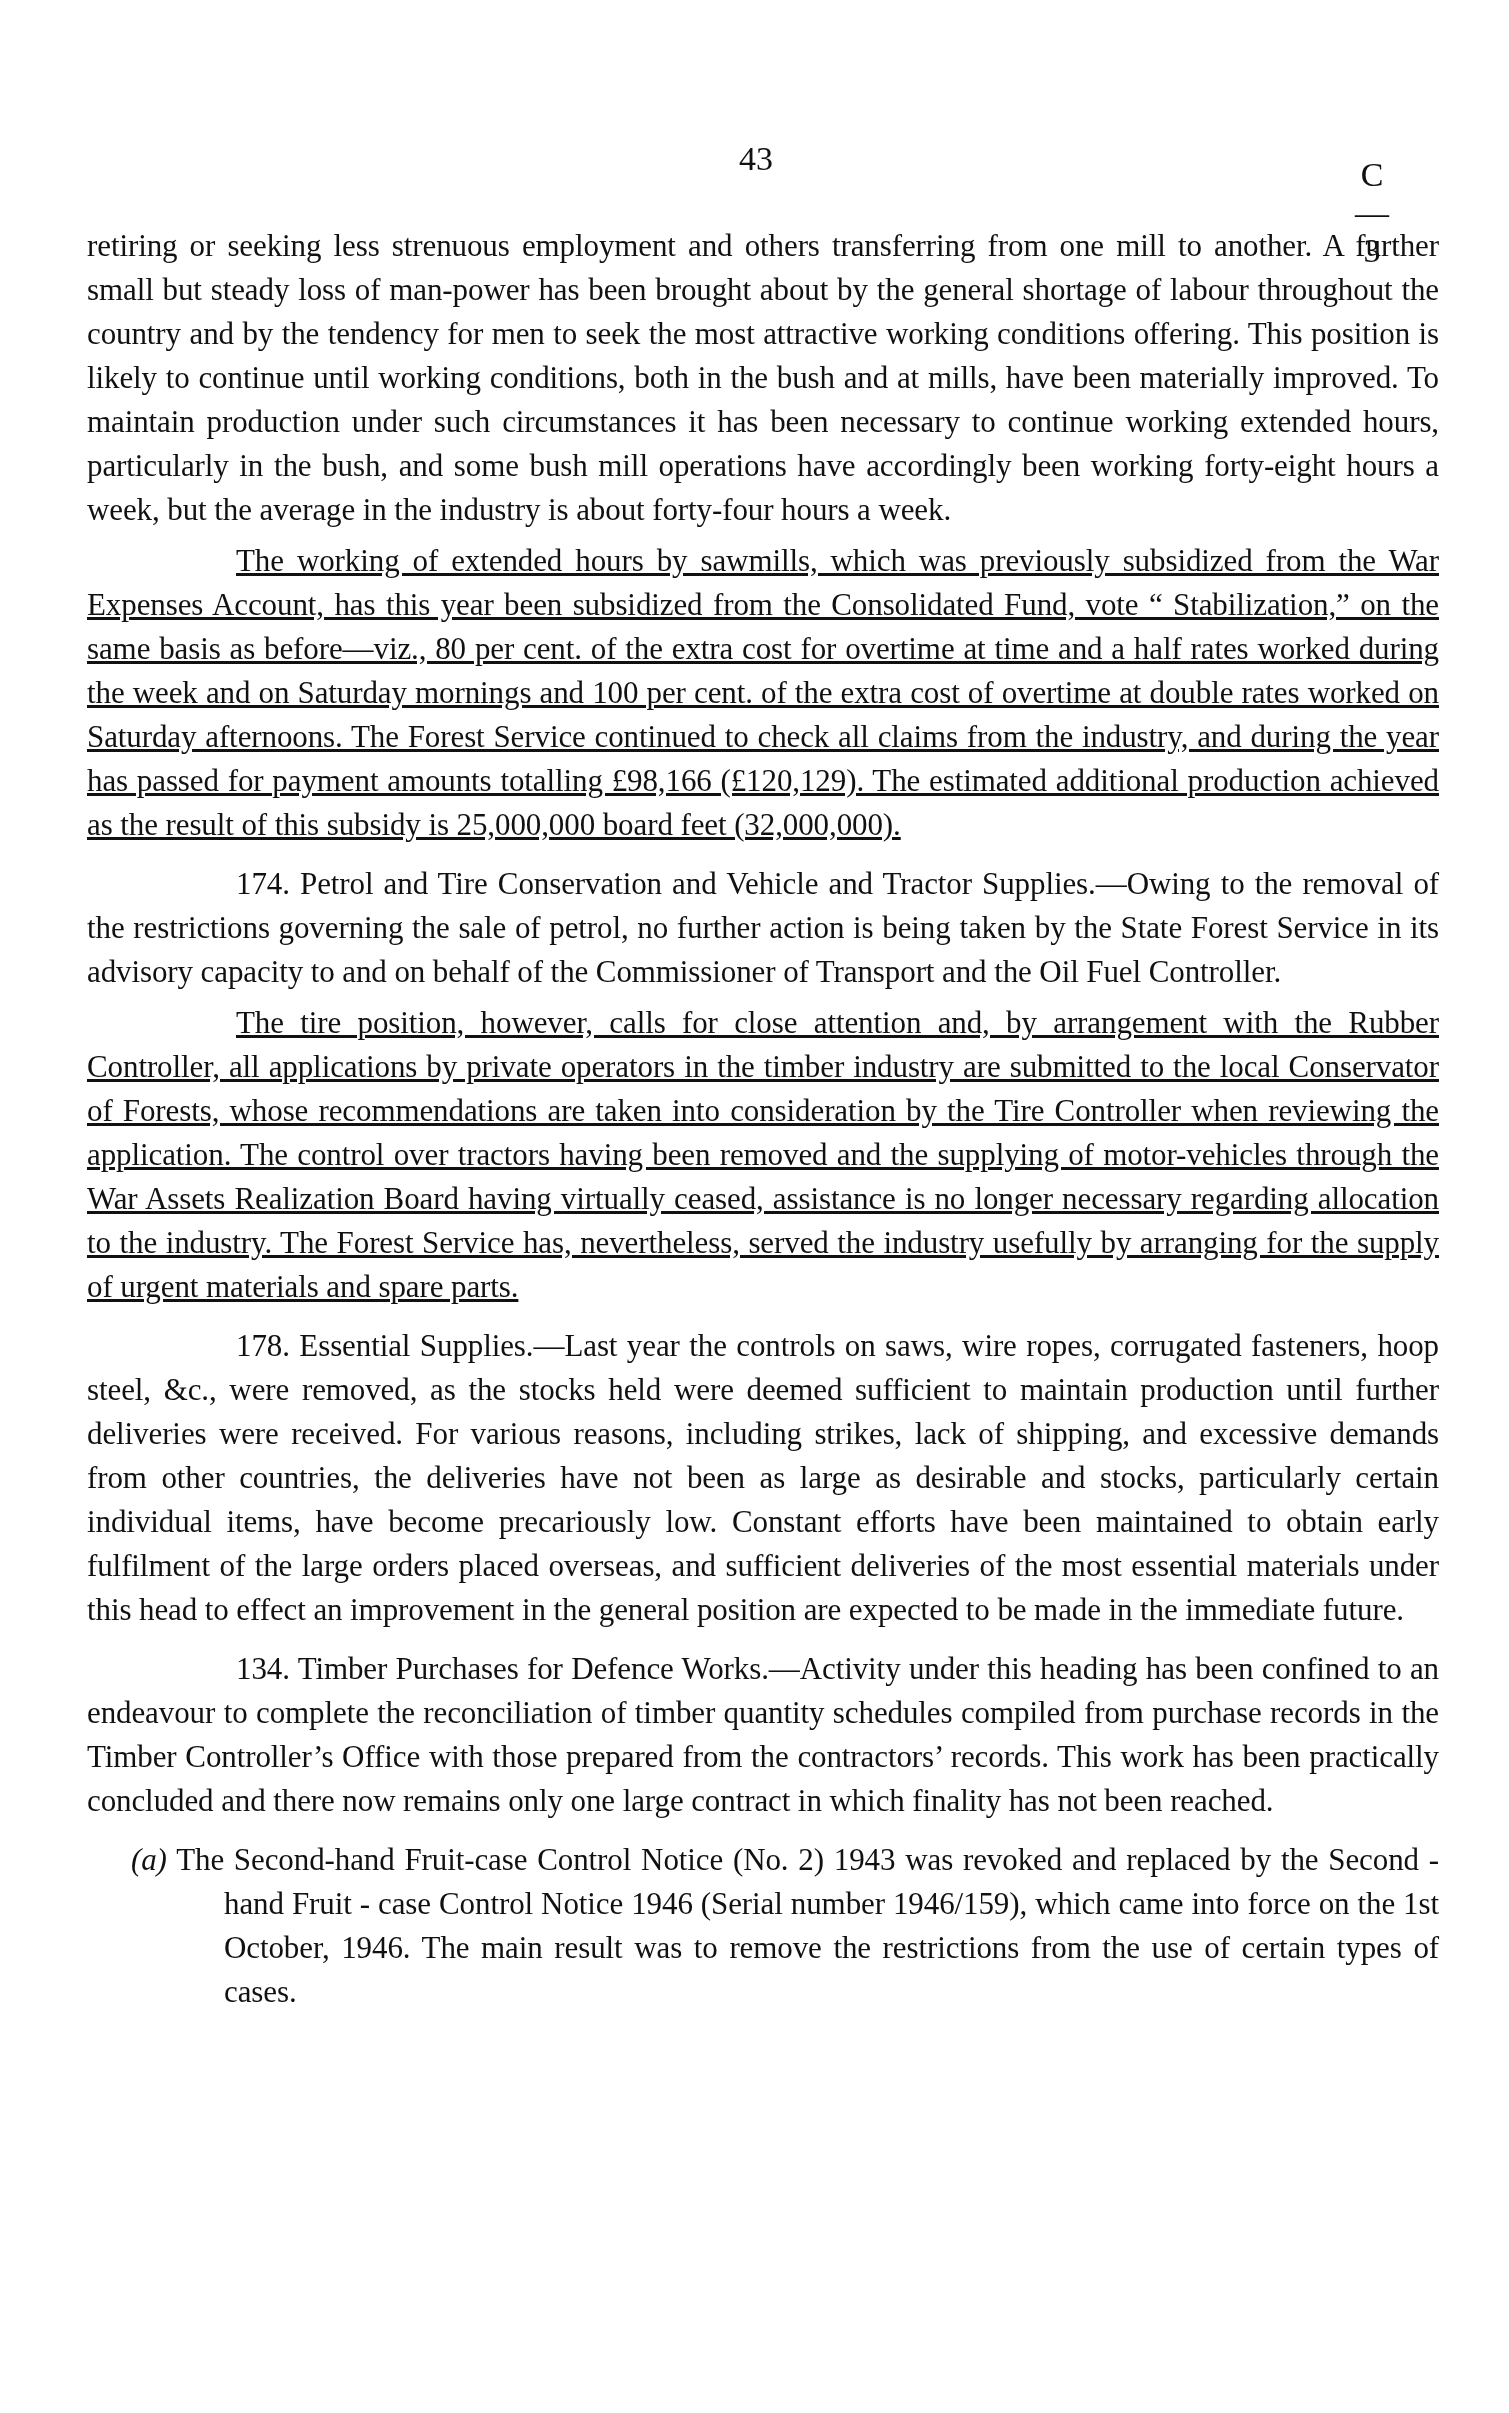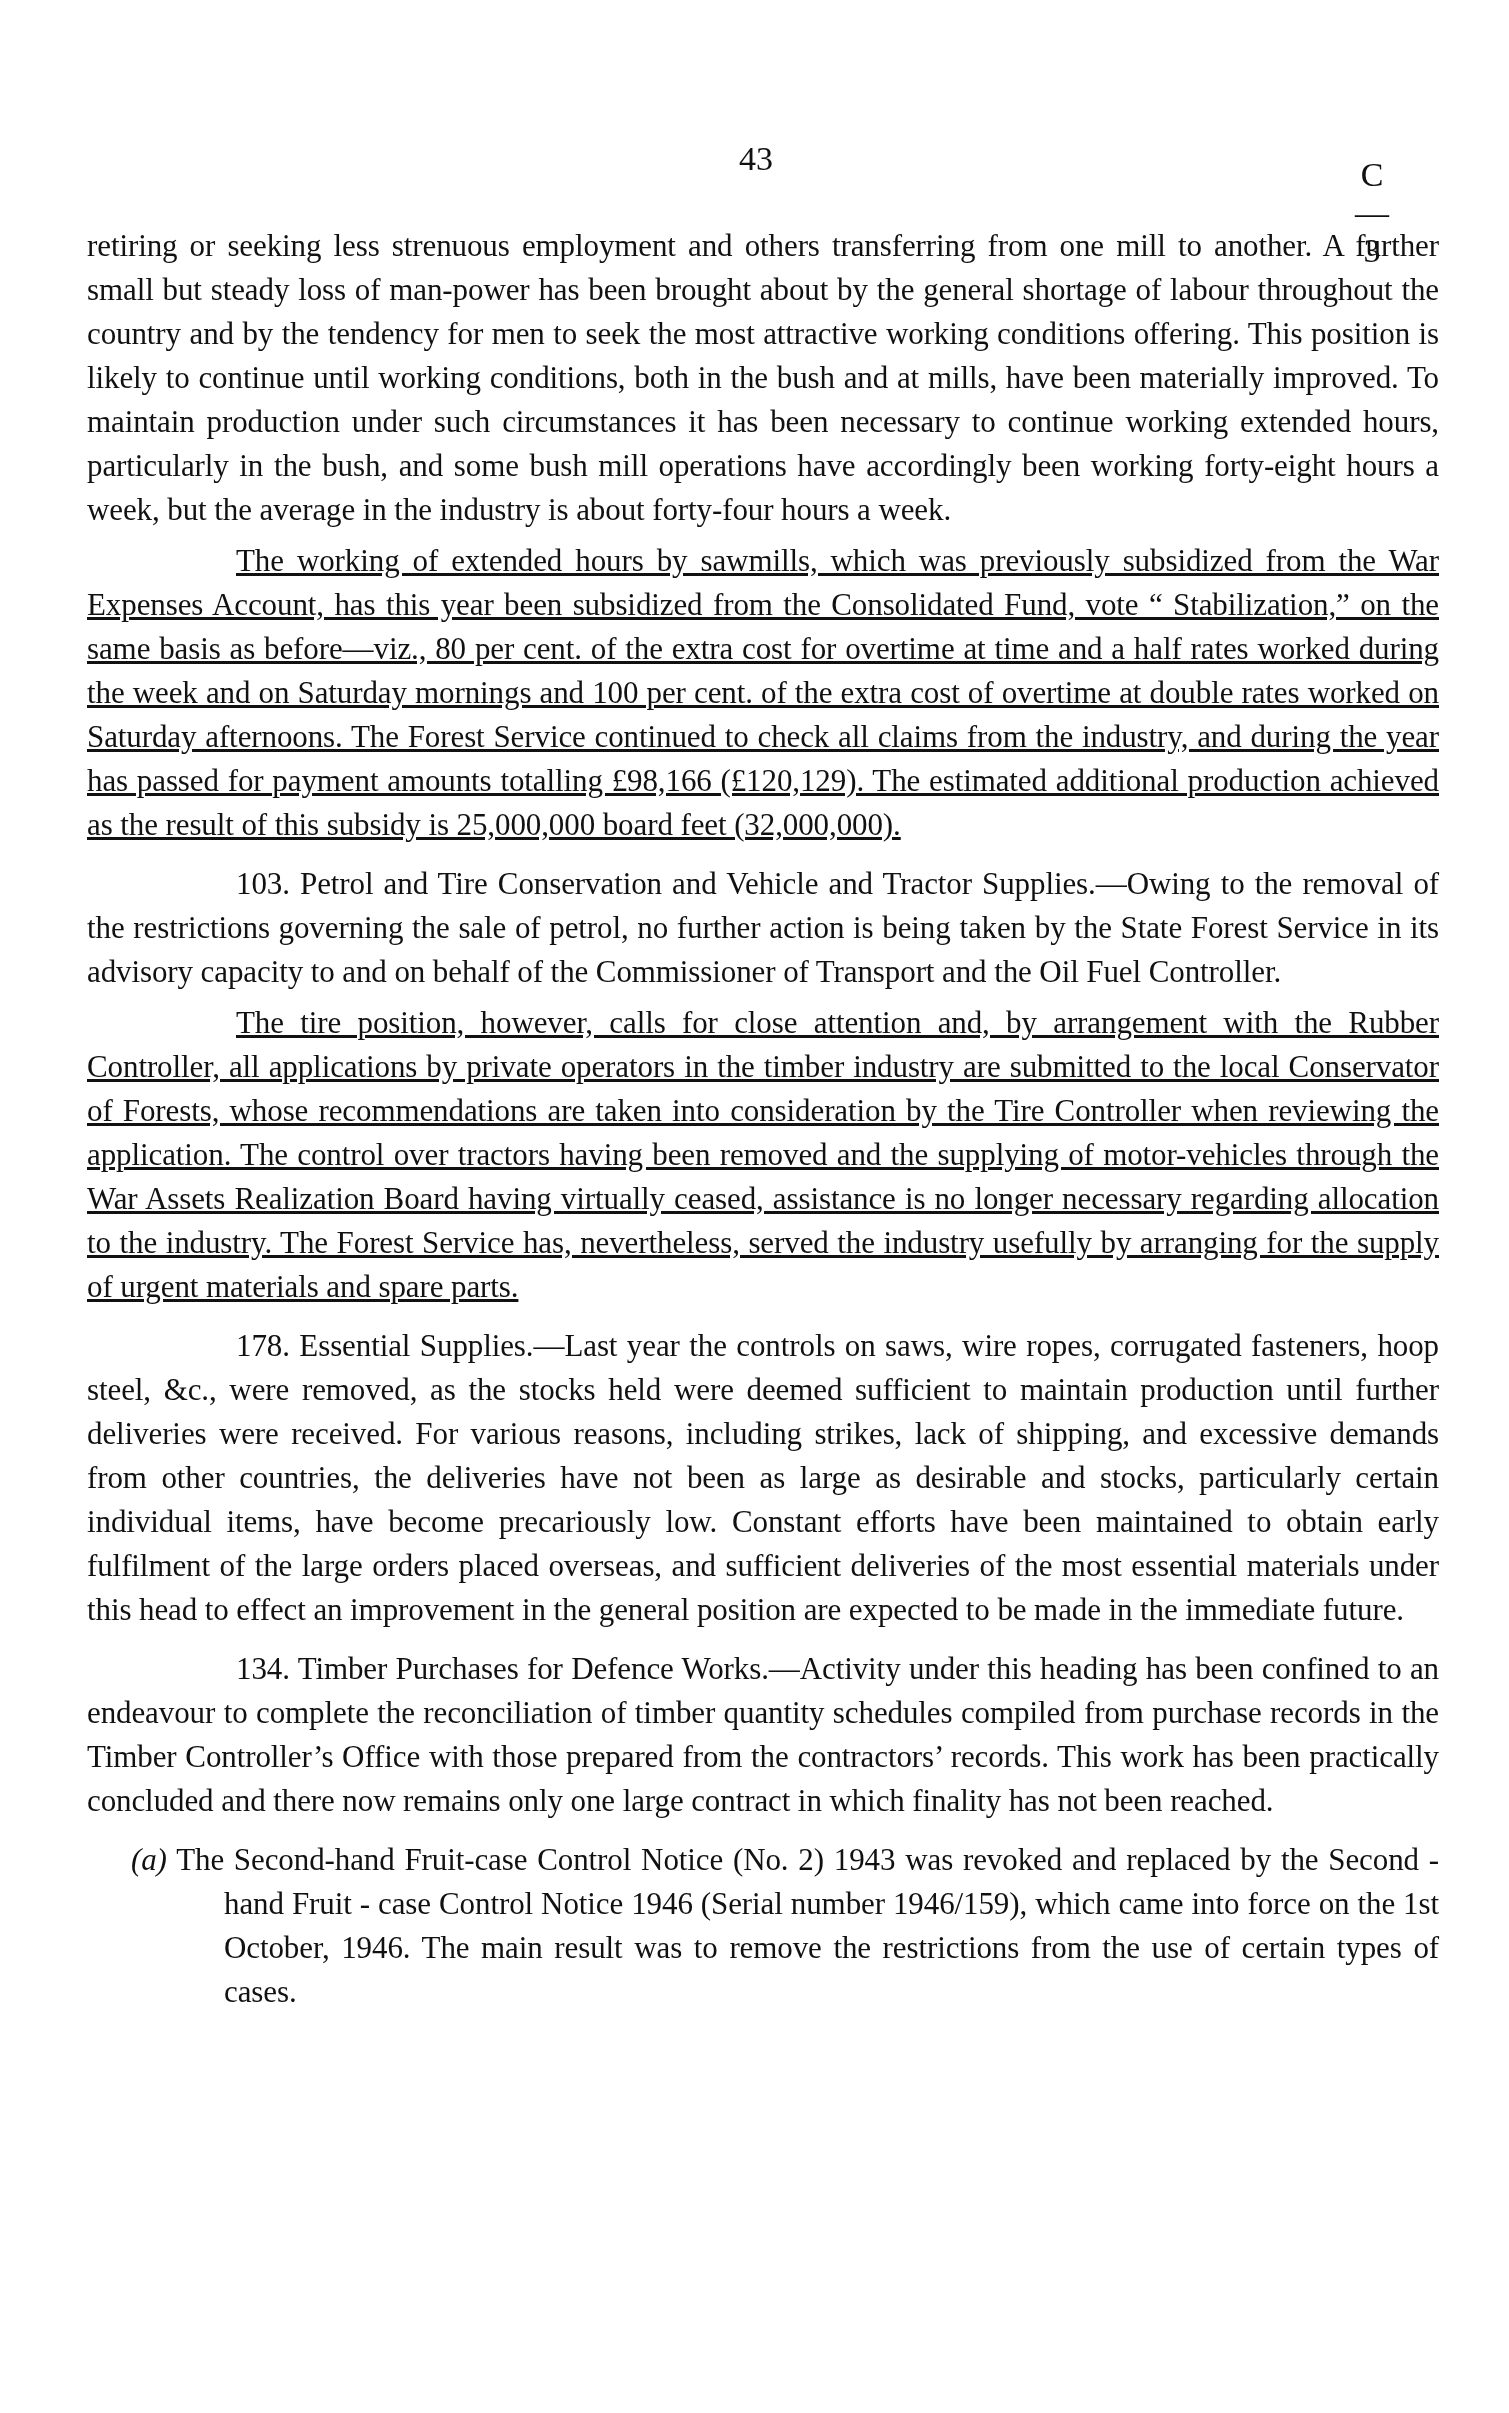--- a/index.html
+++ b/index.html
@@ -49,21 +49,21 @@
 <div class="page-header">
   <span class="page-number">43</span>
   <span class="section-code">C—3</span>
 </div>
 
 <div class="body-text">
   <p class="para">retiring or seeking less strenuous employment and others transferring from one mill to another. A further small but steady loss of man-power has been brought about by the general shortage of labour throughout the country and by the tendency for men to seek the most attractive working conditions offering. This position is likely to continue until working conditions, both in the bush and at mills, have been materially improved. To maintain production under such circumstances it has been necessary to continue working extended hours, particularly in the bush, and some bush mill operations have accordingly been working forty-eight hours a week, but the average in the industry is about forty-four hours a week.</p>
   <p class="para indent tight">The working of extended hours by sawmills, which was previously subsidized from the War Expenses Account, has this year been subsidized from the Consolidated Fund, vote “ Stabilization,” on the same basis as before—viz., 80 per cent. of the extra cost for overtime at time and a half rates worked during the week and on Saturday mornings and 100 per cent. of the extra cost of overtime at double rates worked on Saturday afternoons. The Forest Service continued to check all claims from the industry, and during the year has passed for payment amounts totalling £98,166 (£120,129). The estimated additional production achieved as the result of this subsidy is 25,000,000 board feet (32,000,000).</p>
 
   <p class="para indent">
-    <span>103.</span>
+    <span>174.</span>
     <span class="heading-italic">Petrol and Tire Conservation and Vehicle and Tractor Supplies.</span><span>—Owing to the removal of the restrictions governing the sale of petrol, no further action is being taken by the State Forest Service in its advisory capacity to and on behalf of the Commissioner of Transport and the Oil Fuel Controller.</span>
   </p>
   <p class="para indent tight">The tire position, however, calls for close attention and, by arrangement with the Rubber Controller, all applications by private operators in the timber industry are submitted to the local Conservator of Forests, whose recommendations are taken into consideration by the Tire Controller when reviewing the application. The control over tractors having been removed and the supplying of motor-vehicles through the War Assets Realization Board having virtually ceased, assistance is no longer necessary regarding allocation to the industry. The Forest Service has, nevertheless, served the industry usefully by arranging for the supply of urgent materials and spare parts.</p>
 
   <p class="para indent">
     <span>178.</span>
     <span class="heading-italic">Essential Supplies.</span><span>—Last year the controls on saws, wire ropes, corrugated fasteners, hoop steel, &amp;c., were removed, as the stocks held were deemed sufficient to maintain production until further deliveries were received. For various reasons, including strikes, lack of shipping, and excessive demands from other countries, the deliveries have not been as large as desirable and stocks, particularly certain individual items, have become precariously low. Constant efforts have been maintained to obtain early fulfilment of the large orders placed overseas, and sufficient deliveries of the most essential materials under this head to effect an improvement in the general position are expected to be made in the immediate future.</span>
   </p>
 
   <p class="para indent">

